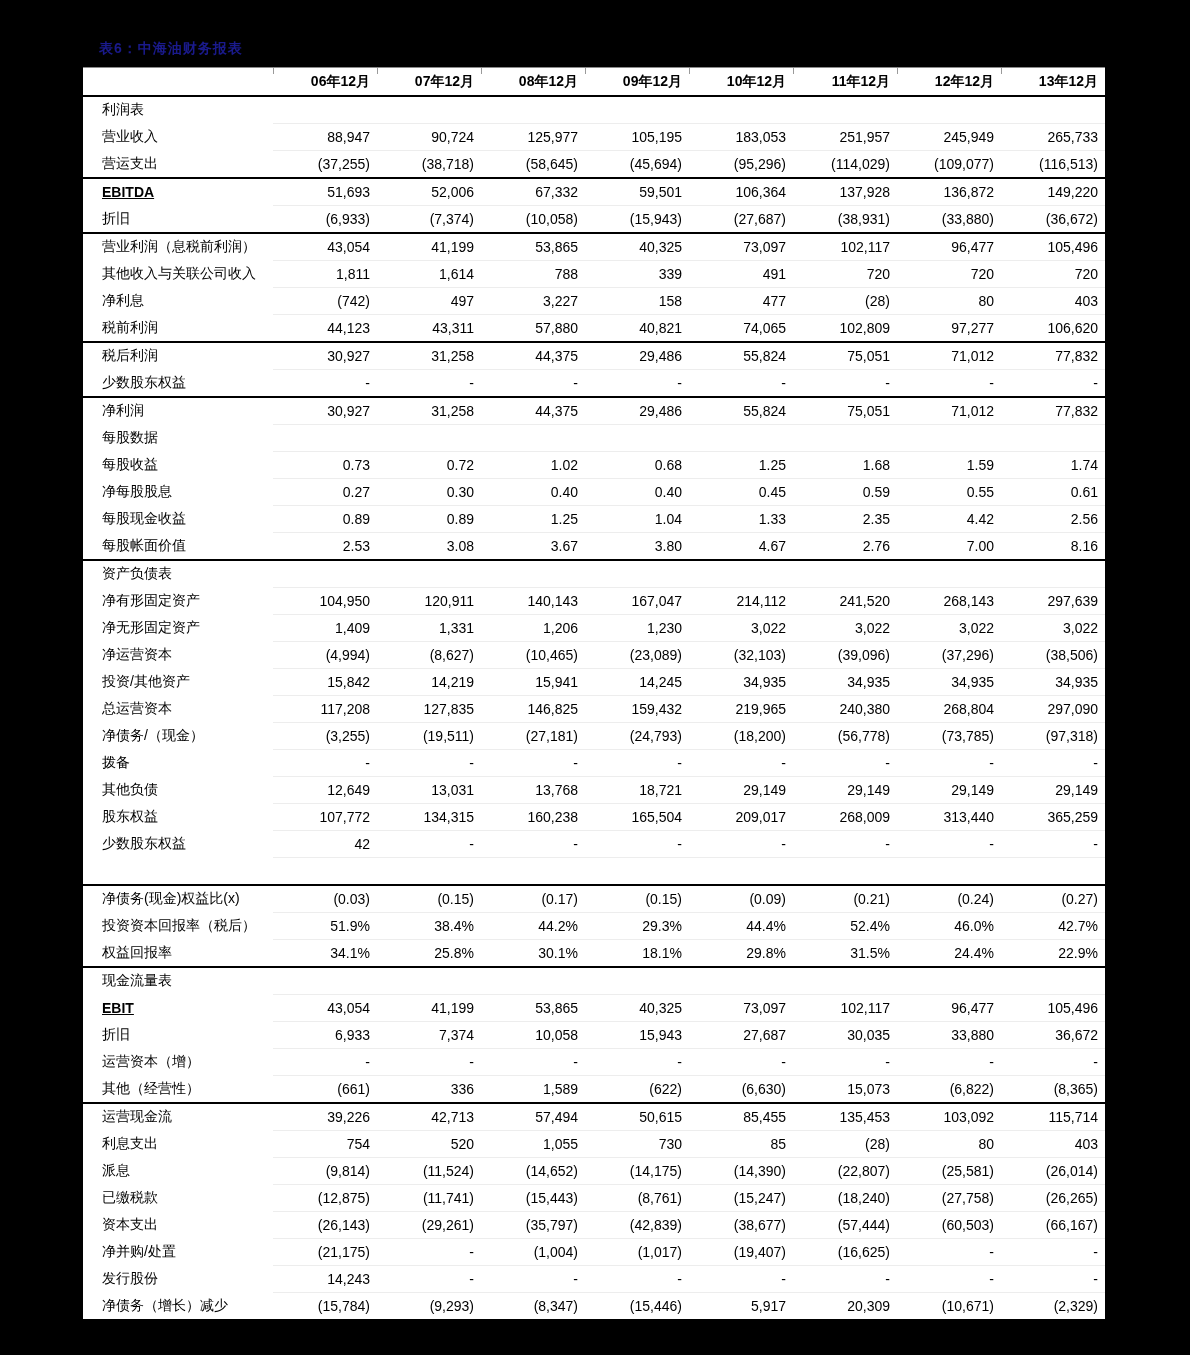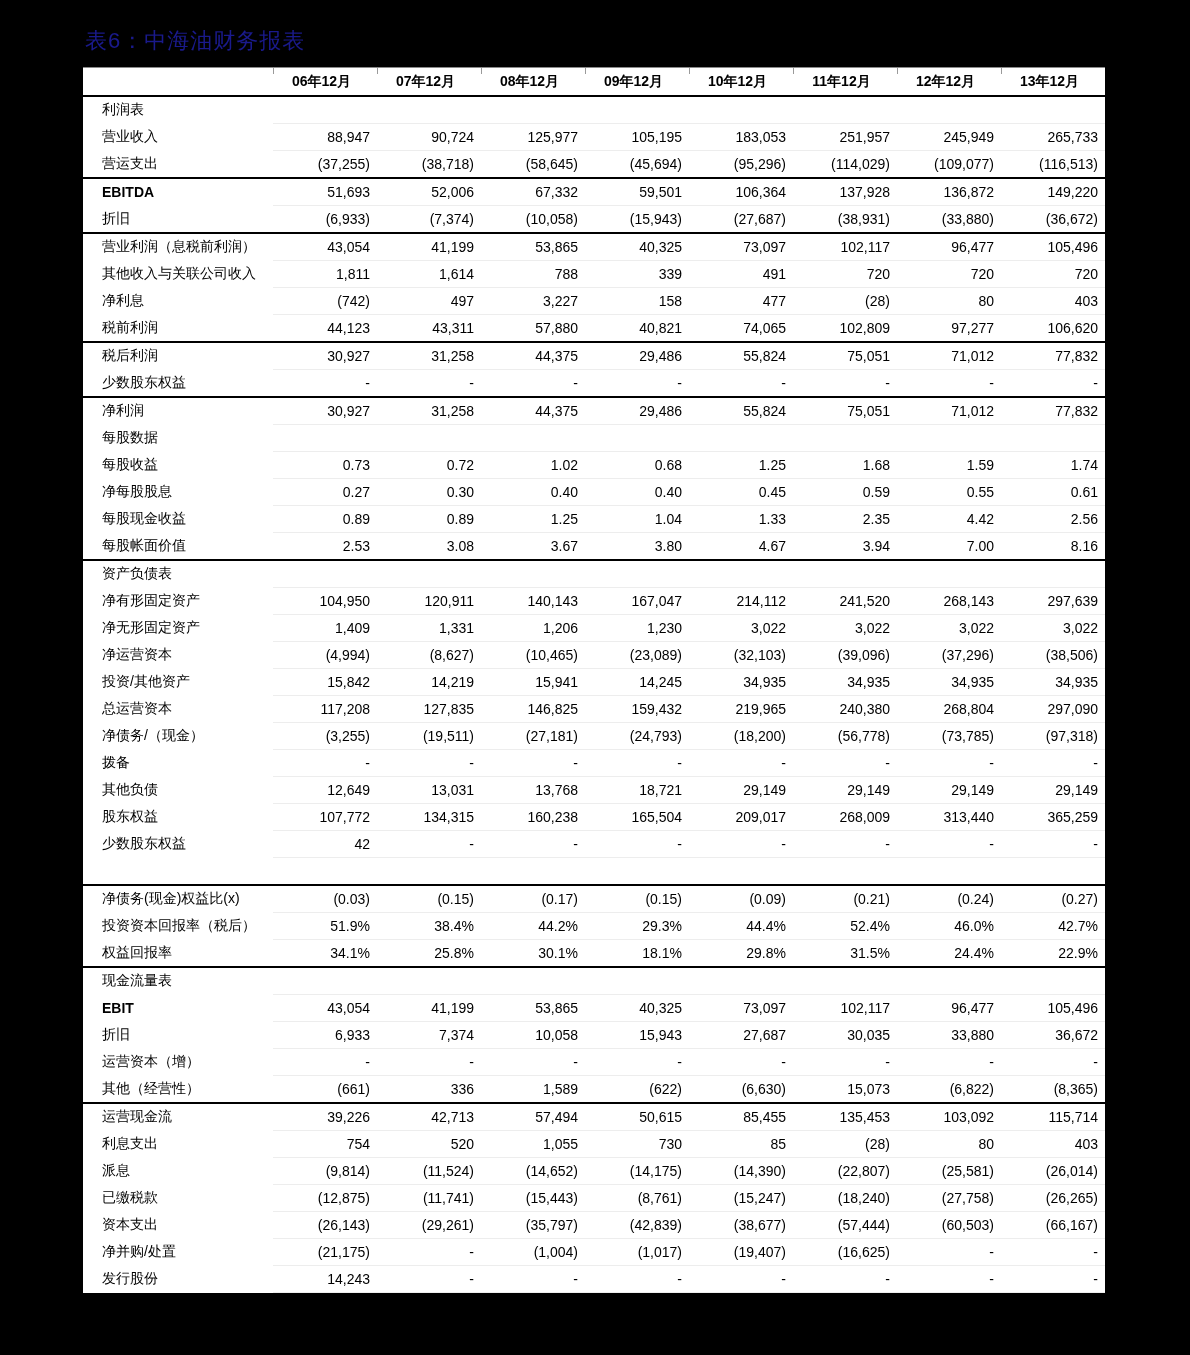--- a/index.html
+++ b/index.html
@@ -3,45 +3,45 @@
 <meta charset="utf-8">
 <style>
   html,body{margin:0;padding:0;}
   body{
     width:1190px;height:1355px;position:relative;
     background:#000;
     font-family:"Liberation Sans","DejaVu Sans",sans-serif;
     -webkit-font-smoothing:antialiased;
   }
   .title{
-    position:absolute;left:85px;top:26px;margin:0;
-    font-size:22px;font-weight:normal;letter-spacing:1px;
+    position:absolute;left:85px;top:26px;margin:14px;
+    font-size:14px;font-weight:bold;letter-spacing:1px;
   }
   .sheet{
     position:absolute;left:83px;top:67px;width:1022px;
     background:#fff;border-top:1px solid #8a8a8a;
   }
   table{border-collapse:collapse;table-layout:fixed;width:100%;}
   col.c-label{width:190px;}
   col.c-num{width:104px;}
   th,td{
     font-size:14px;color:#000;height:26px;padding:0;
     white-space:nowrap;overflow:hidden;
   }
   thead th{
     font-weight:bold;height:27px;
     border-bottom:2px solid #000;
   }
-  thead th.num{text-align:center;padding-right:7px;position:relative;}
+  thead th.num{text-align:right;padding-right:7px;position:relative;}
   thead th.num::before{
     content:"";position:absolute;left:0;top:0;width:1px;height:6px;background:#9a9a9a;
   }
   td.lab{text-align:left;padding-left:19px;}
   td.num{text-align:right;padding-right:7px;border-bottom:1px solid #ededed;}
-  td.b{font-weight:bold;}
+  td.b{font-weight:bold;text-decoration:underline;}
   tr.sep td{border-bottom:2px solid #000;}
 </style>
 </head>
 <body style="background: rgb(0, 0, 0);">
 
 <h1 class="title" style="color: rgb(26, 26, 140);">表6：中海油财务报表</h1>
 
 <div class="sheet" style="background: rgb(255, 255, 255);">
   <table>
     <colgroup>
@@ -245,21 +245,21 @@
           <td class="num">4.42</td>
           <td class="num">2.56</td>
         </tr>
         <tr class="sep">
           <td class="lab">每股帐面价值</td>
           <td class="num">2.53</td>
           <td class="num">3.08</td>
           <td class="num">3.67</td>
           <td class="num">3.80</td>
           <td class="num">4.67</td>
-          <td class="num">3.94</td>
+          <td class="num">2.76</td>
           <td class="num">7.00</td>
           <td class="num">8.16</td>
         </tr>
         <tr>
           <td class="lab">资产负债表</td>
           <td class="num"></td>
           <td class="num"></td>
           <td class="num"></td>
           <td class="num"></td>
           <td class="num"></td>
@@ -546,15 +546,26 @@
           <td class="lab">发行股份</td>
           <td class="num">14,243</td>
           <td class="num">-</td>
           <td class="num">-</td>
           <td class="num">-</td>
           <td class="num">-</td>
           <td class="num">-</td>
           <td class="num">-</td>
           <td class="num">-</td>
         </tr>
+        <tr class="sep">
+          <td class="lab">净债务（增长）减少</td>
+          <td class="num">(15,784)</td>
+          <td class="num">(9,293)</td>
+          <td class="num">(8,347)</td>
+          <td class="num">(15,446)</td>
+          <td class="num">5,917</td>
+          <td class="num">20,309</td>
+          <td class="num">(10,671)</td>
+          <td class="num">(2,329)</td>
+        </tr>
       </tbody>
   </table>
 </div>
 
 </body></html>

